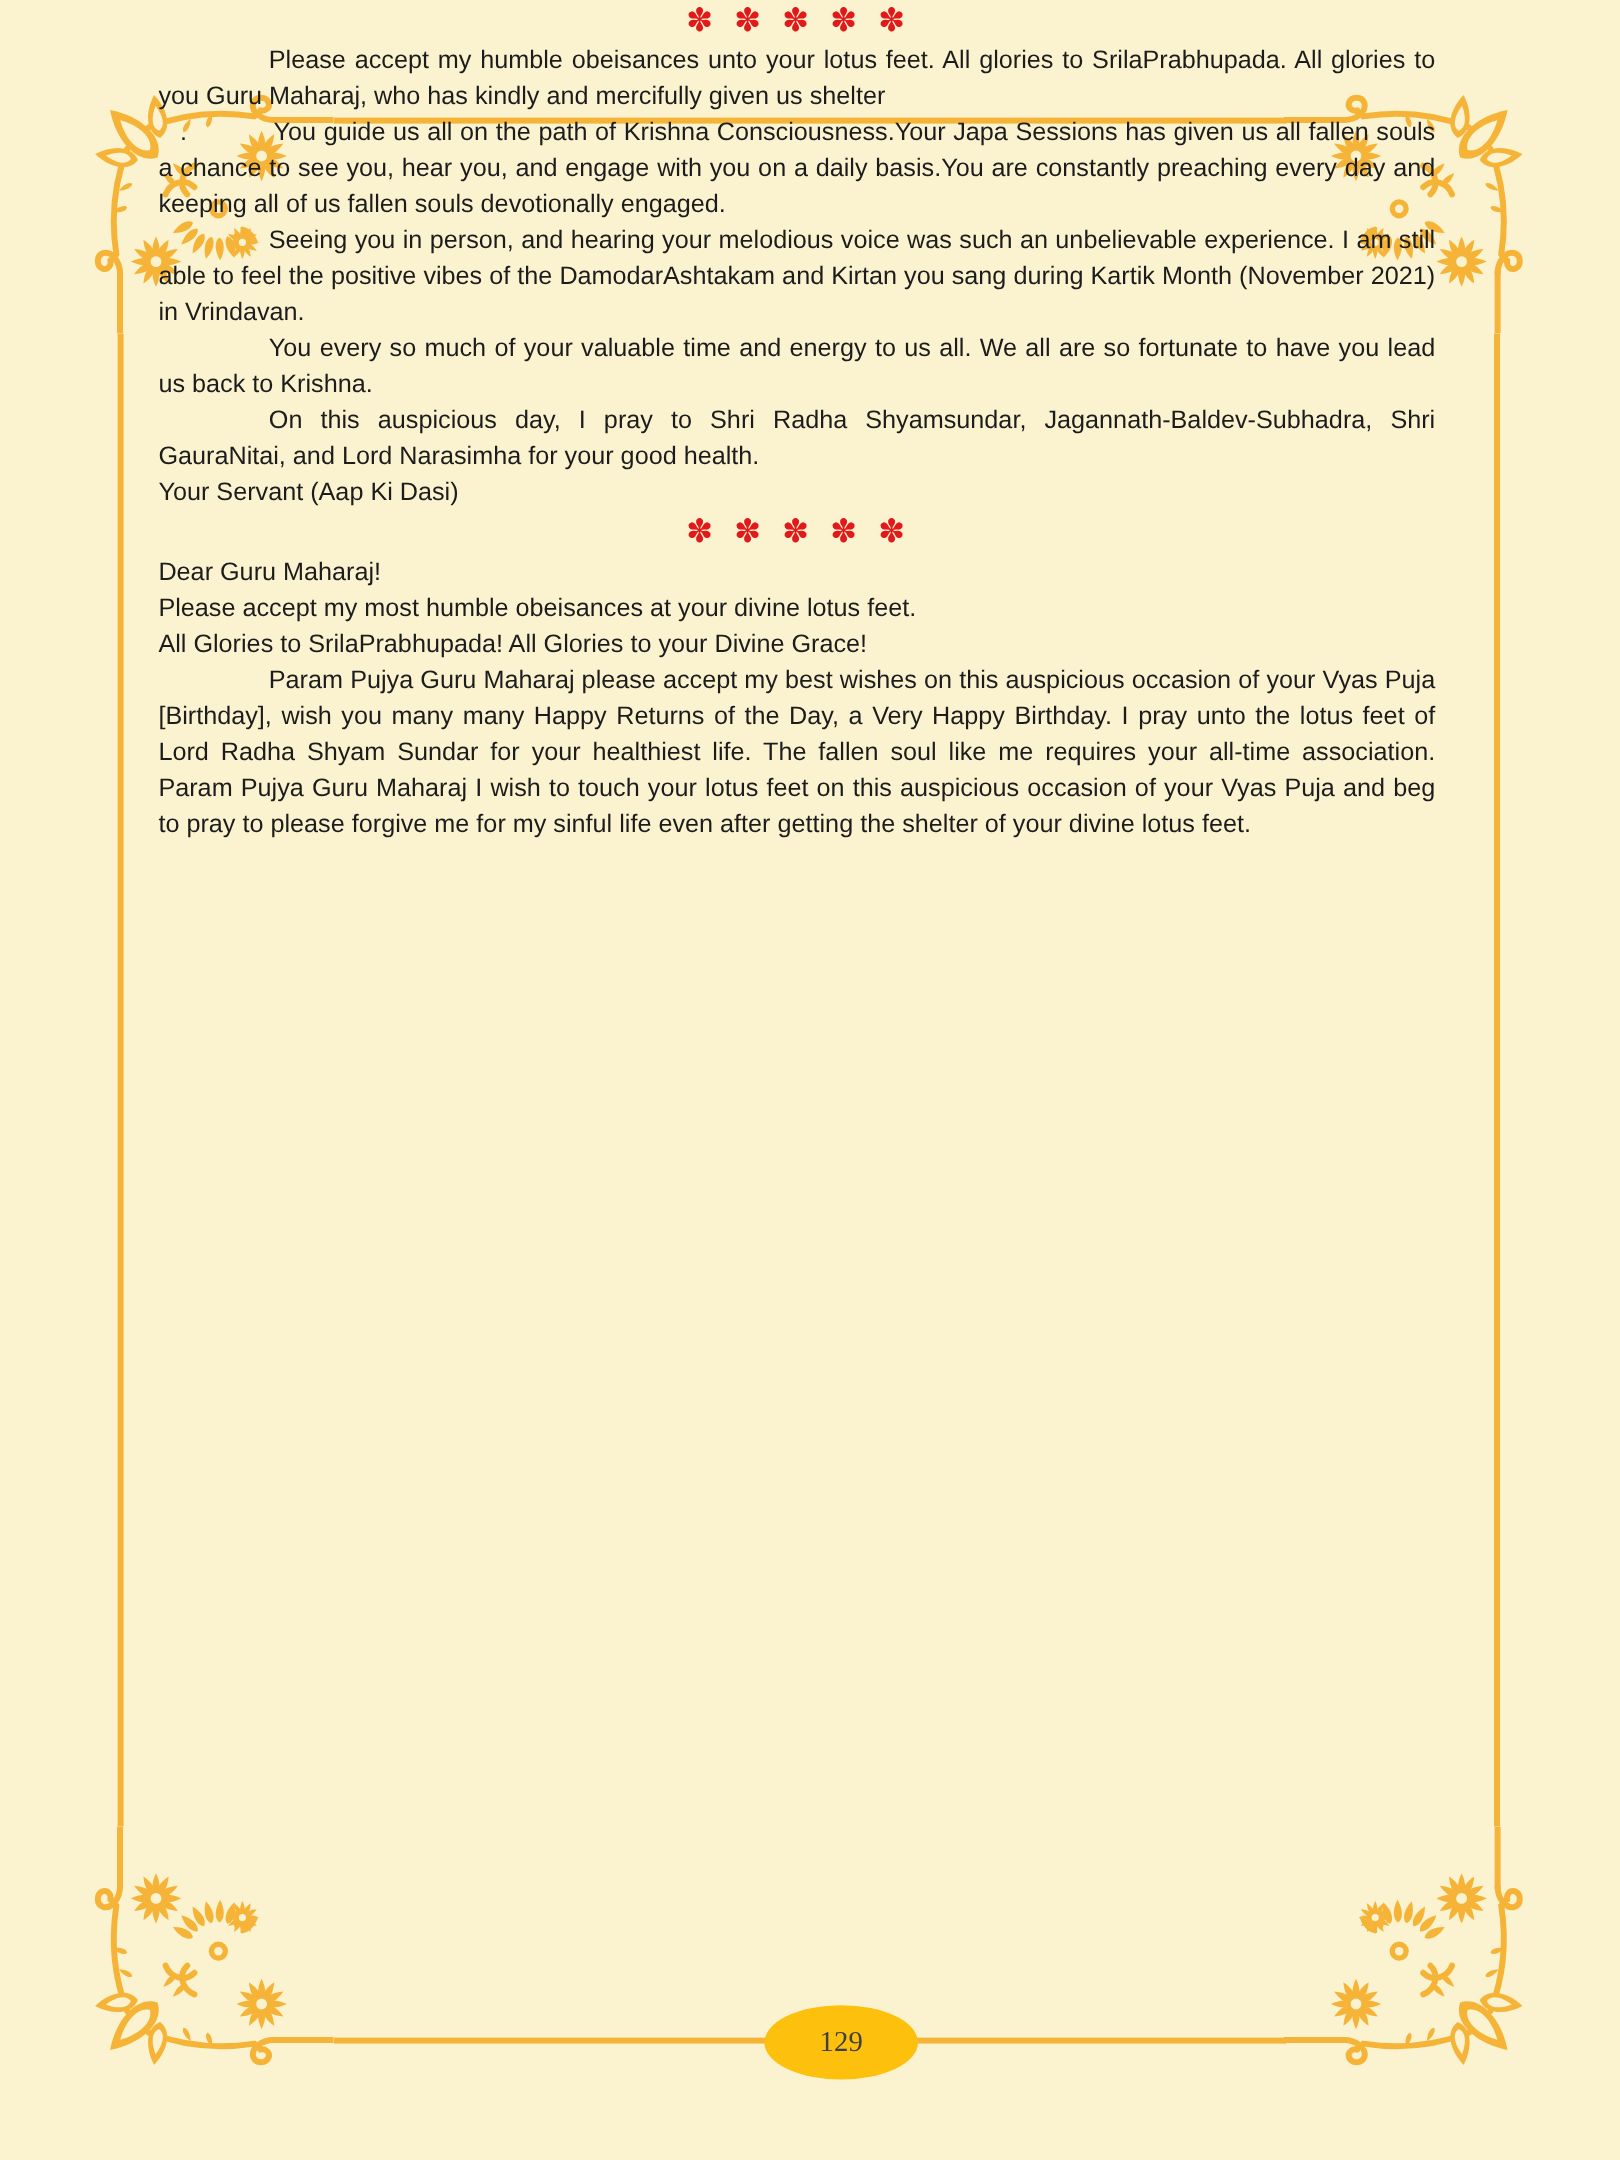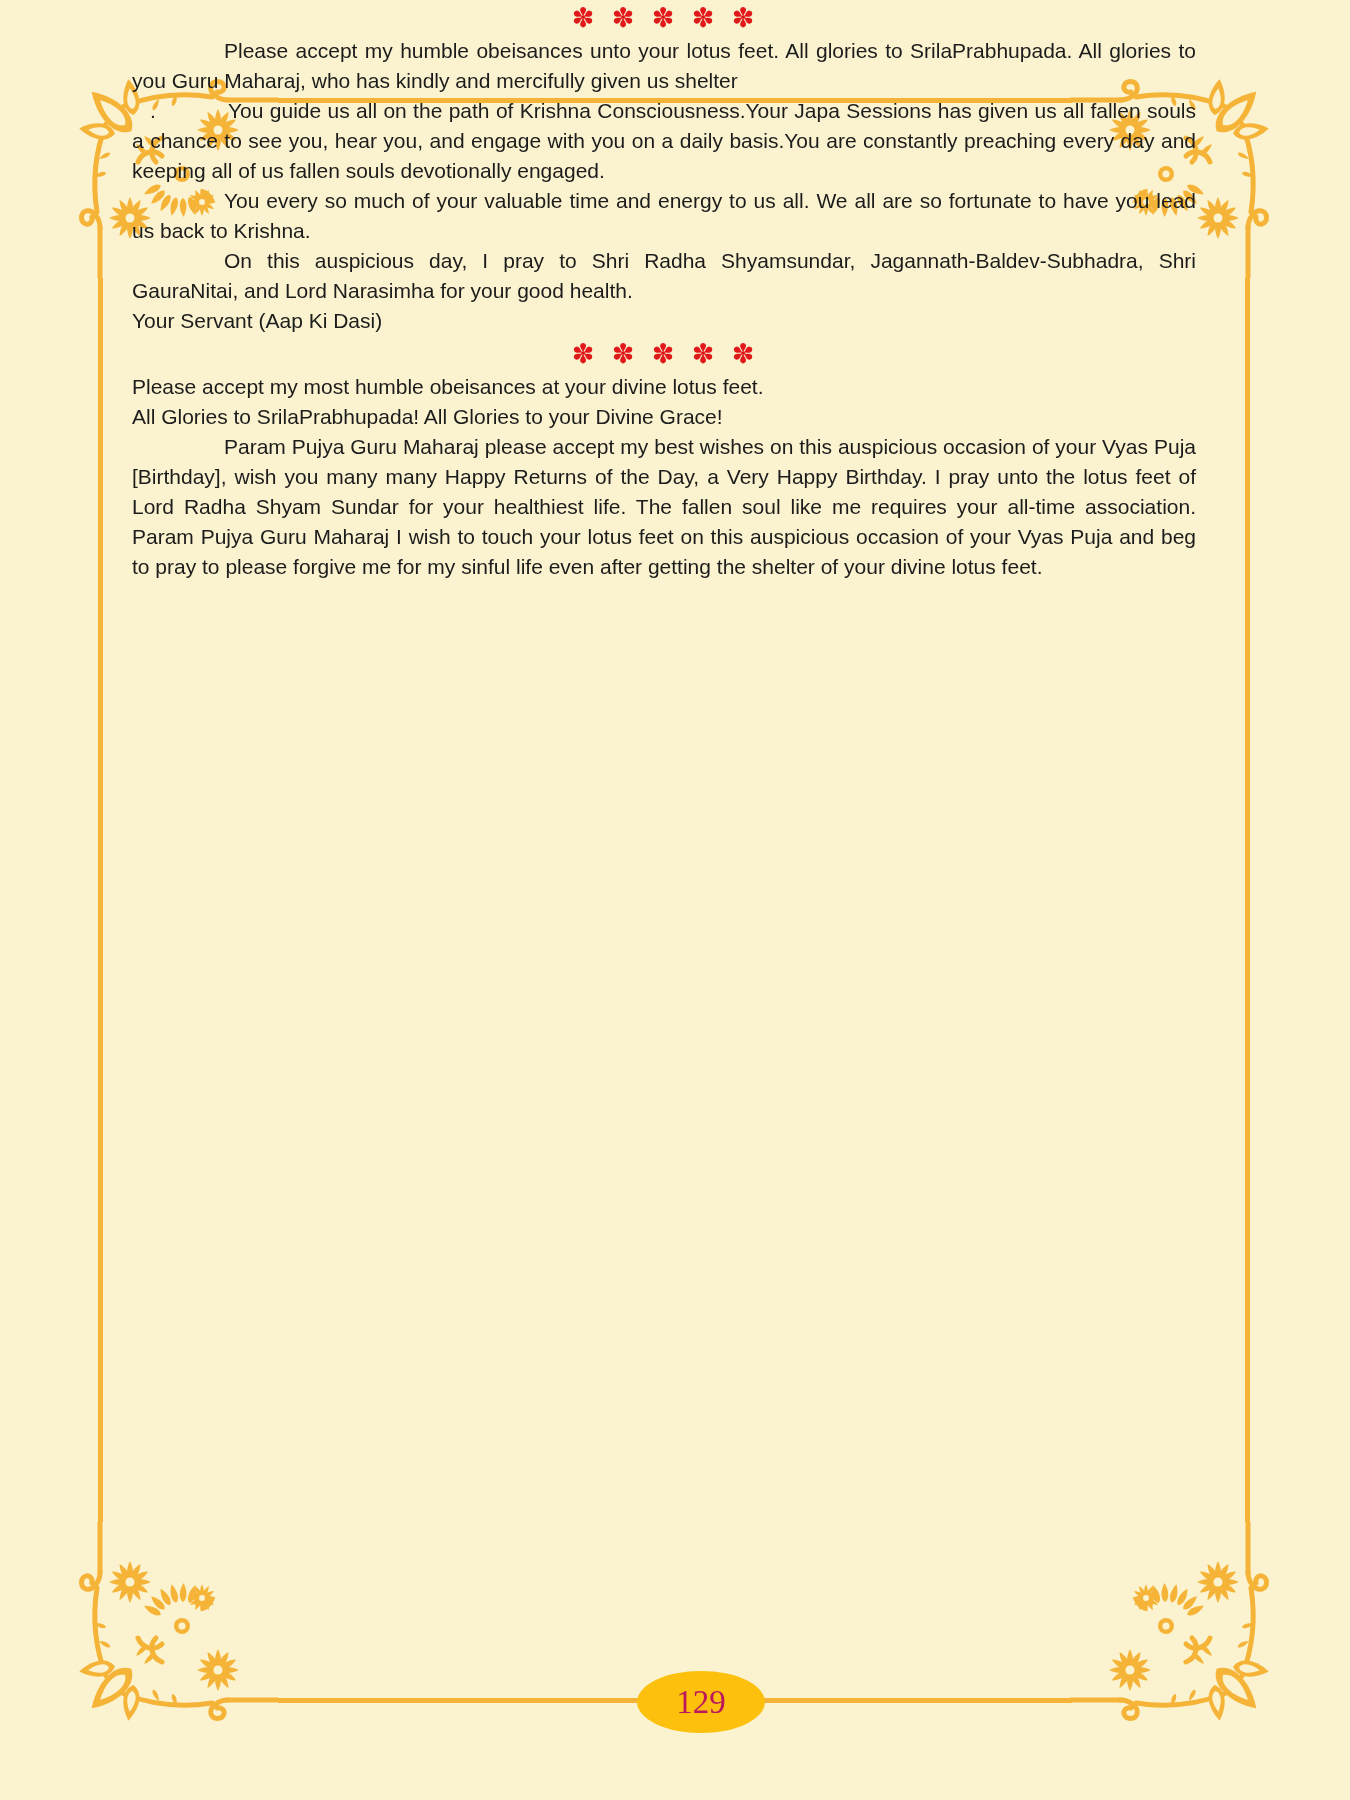--- a/index.html
+++ b/index.html
@@ -47,21 +47,21 @@
   .sign3{margin-top:13px}
   .stars2{margin-top:64px}
   .dear{margin-top:29px}
   .line1{margin-top:50px}
   .line2{margin-top:18px}
   .p6{margin-top:10px}
   
   .badge{
     position:absolute;left:637px;top:1671px;width:128px;height:62px;border-radius:50%;
     background:var(--badge);display:flex;align-items:center;justify-content:center;
-    font-family:"Liberation Serif",serif;font-size:33px;color:#be185d;
+    font-family:"Liberation Serif",serif;font-size:24px;color:#404040;
   }
 </style>
 </head>
 <body>
 
 <svg width="0" height="0" style="position:absolute" aria-hidden="true">
   <defs>
     <path id="petal-lg" d="M0,-40 C15,-18 16,8 0,16 C-16,8 -15,-18 0,-40 Z"></path>
     <path id="petal-lg-hole" d="M0,-28 C8,-14 9,2 0,7 C-9,2 -8,-14 0,-28 Z"></path>
     <path id="petal-md" d="M0,-26 C10,-12 11,4 0,10 C-11,4 -10,-12 0,-26 Z"></path>
@@ -158,30 +158,32 @@
   <div class="frame-line right"></div>
 
   <div class="text-col">
     <p class="stars stars1">✽ ✽ ✽ ✽ ✽</p>
 
 
     <p class="para p1">Please accept my humble obeisances unto your lotus feet. All glories to SrilaPrabhupada. All glories to you Guru Maharaj, who has kindly and mercifully given us shelter</p>
 
     <p class="para p2"><span class="lead-dot">.</span><span>You guide us all on the path of Krishna Consciousness.Your Japa Sessions has given us all fallen souls a chance to see you, hear you, and engage with you on a daily basis.You are constantly preaching every day and keeping all of us fallen souls devotionally engaged.</span></p>
 
+    <p class="para p3">Seeing you in person, and hearing your melodious voice was such an unbelievable experience. I am still able to feel the positive vibes of the DamodarAshtakam and Kirtan you sang during Kartik Month (November 2021) in Vrindavan.</p>
 
 
     <p class="para p4">You every so much of your valuable time and energy to us all. We all are so fortunate to have you lead us back to Krishna.</p>
 
     <p class="para p5">On this auspicious day, I pray to Shri Radha Shyamsundar, Jagannath-Baldev-Subhadra, Shri GauraNitai, and Lord Narasimha for your good health.</p>
 
     <p class="sign1">Your Servant (Aap Ki Dasi)</p>
 
     <p class="stars stars2">✽ ✽ ✽ ✽ ✽</p>
 
+    <p class="dear">Dear Guru Maharaj!</p>
 
     <p class="line1">Please accept my most humble obeisances at your divine lotus feet.</p>
     <p class="line2">All Glories to SrilaPrabhupada! All Glories to your Divine Grace!</p>
 
     <p class="para p6">Param Pujya Guru Maharaj please accept my best wishes on this auspicious occasion of your Vyas Puja [Birthday], wish you many many Happy Returns of the Day, a Very Happy Birthday. I pray unto the lotus feet of Lord Radha Shyam Sundar for your healthiest life. The fallen soul like me requires your all-time association. Param Pujya Guru Maharaj I wish to touch your lotus feet on this auspicious occasion of your Vyas Puja and beg to pray to please forgive me for my sinful life even after getting the shelter of your divine lotus feet.</p>
   </div>
 
   <div class="badge">
     <span>129</span>
   </div>

